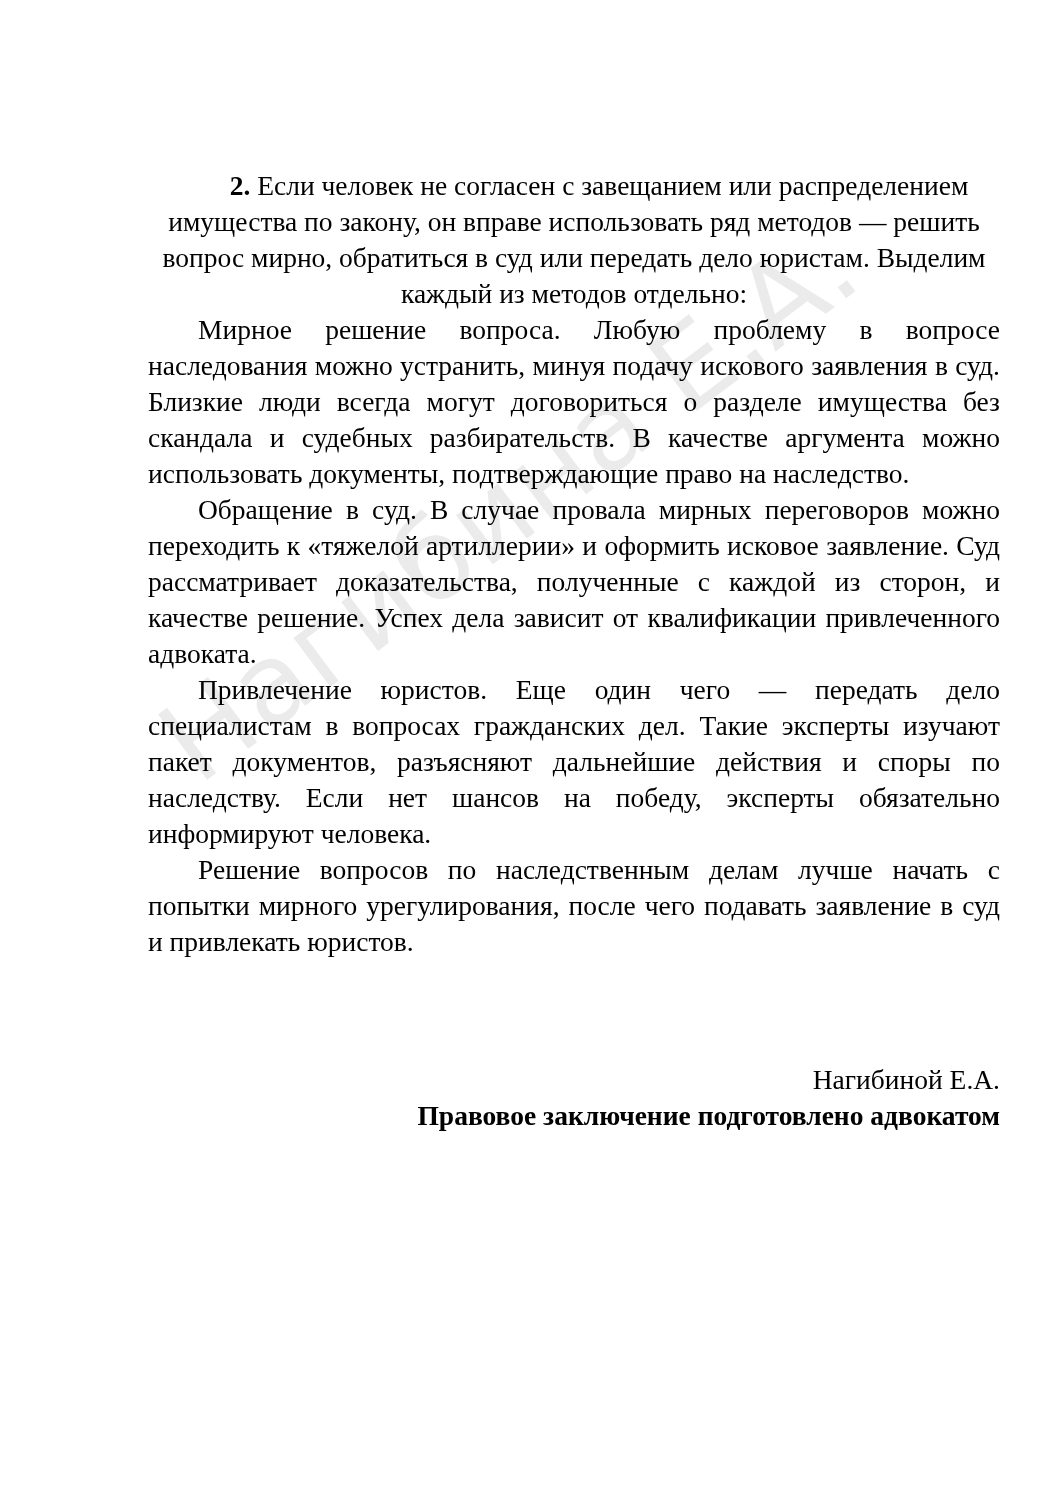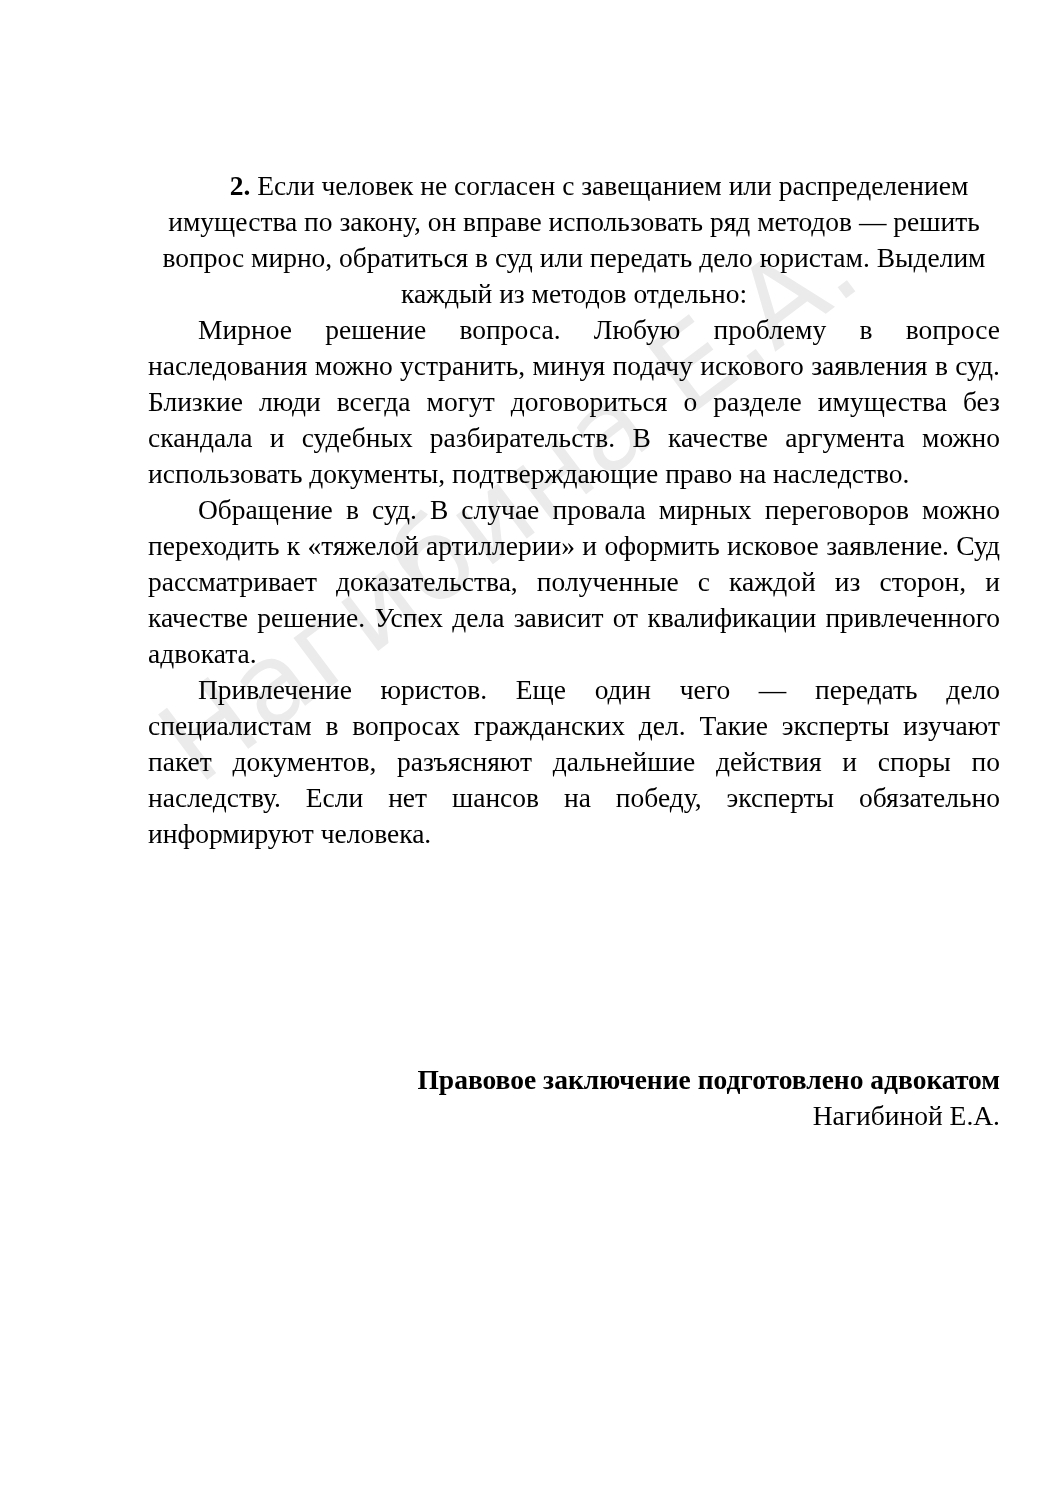--- a/index.html
+++ b/index.html
@@ -110,21 +110,22 @@
   <div id="content">
 
     <p class="para ragged"><span class="lead-num">2.</span><span> Если человек не согласен с завещанием или распределением имущества по закону, он вправе использовать ряд методов — решить вопрос мирно, обратиться в суд или передать дело юристам. Выделим каждый из методов отдельно:</span></p>
 
     <p class="para"><span>Мирное решение вопроса. Любую проблему в вопросе наследования можно устранить, минуя подачу искового заявления в суд. Близкие люди всегда могут договориться о разделе имущества без скандала и судебных разбирательств. В качестве аргумента можно использовать документы, подтверждающие право на наследство.</span></p>
 
     <p class="para"><span>Обращение в суд. В случае провала мирных переговоров можно переходить к «тяжелой артиллерии» и оформить исковое заявление. Суд рассматривает доказательства, полученные с каждой из сторон, и качестве решение. Успех дела зависит от квалификации привлеченного адвоката.</span></p>
 
     <p class="para"><span>Привлечение юристов. Еще один чего — передать дело специалистам в вопросах гражданских дел. Такие эксперты изучают пакет документов, разъясняют дальнейшие действия и споры по наследству. Если нет шансов на победу, эксперты обязательно информируют человека.</span></p>
 
+    <p class="para"><span>Решение вопросов по наследственным делам лучше начать с попытки мирного урегулирования, после чего подавать заявление в суд и привлекать юристов.</span></p>
 
   </div>
 
   <div id="signature">
+    <p class="sig-line">Нагибиной Е.А.</p>
     <p class="sig-line bold">Правовое заключение подготовлено адвокатом</p>
-    <p class="sig-line">Нагибиной Е.А.</p>
   </div>
 
 </div>
 
 </body></html>

